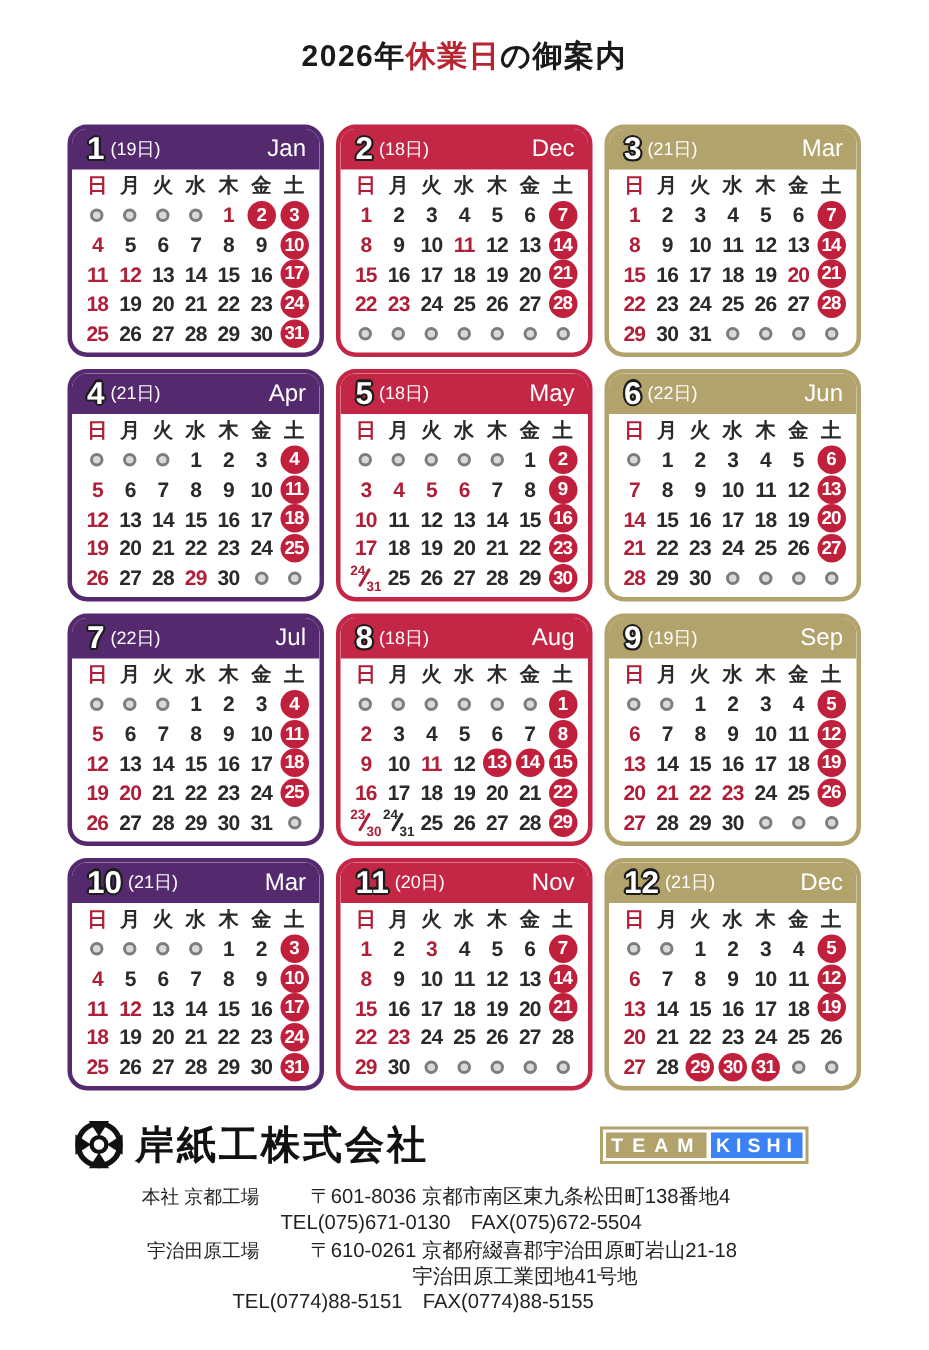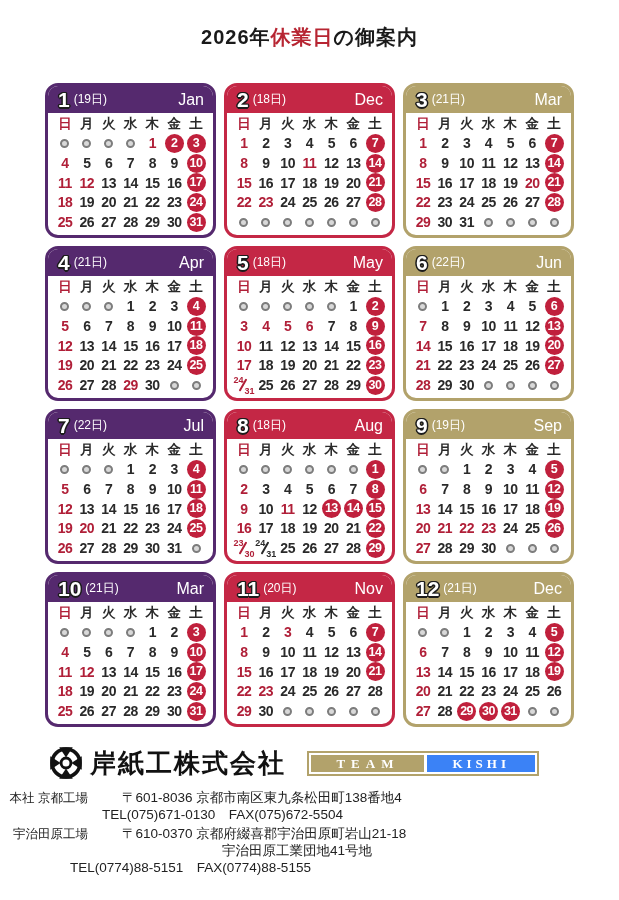--- a/index.html
+++ b/index.html
@@ -65,33 +65,33 @@
   .footer{position:absolute;left:0;top:745px;width:564px;}
   .brand-row{display:flex;align-items:center;padding:0 25px 0 48px;}
   .logo{flex:0 0 auto;margin-right:6px;}
   .company{font-size:26px;font-weight:bold;color:#111;letter-spacing:2px;}
   .badge{
     margin-left:auto;border:2px solid #b2a26b;background:#fff;
     padding:2px;display:flex;align-items:stretch;gap:3px;
   }
   .badge .seg{
     background:#b2a26b;color:#fff;font-weight:bold;font-size:13px;
-    line-height:17px;padding:0 25px;letter-spacing:6px;font-family:Liberation Serif, serif;
+    line-height:17px;padding:0 3px;letter-spacing:6px;
   }
   .badge .seg.k{background:#3b82f6;letter-spacing:4px;}
-  .addr{margin-top:8px;font-size:13.5px;color:#222;}
+  .addr{margin-top:8px;padding-left:85px;font-size:13.5px;color:#222;}
   .office{display:flex;margin-bottom:2px;}
   .office-label{
     flex:0 0 88px;text-align:right;font-size:12.5px;padding-right:14px;
     white-space:nowrap;padding-top:1px;
   }
   .office-lines{line-height:17px;}
   .office-line{white-space:nowrap;margin-left:20px;}
   .office:nth-child(1) .office-line:nth-child(2){margin-left:0px;}
-  .office:nth-child(2) .office-line:nth-child(2){margin-left:120px;}
+  .office:nth-child(2) .office-line:nth-child(2){margin-left:88px;}
   .office:nth-child(2) .office-line:nth-child(3){margin-left:-32px;}
 </style>
 </head>
 <body>
 
 <div class="title">
   <span>2026年</span><span class="hl">休業日</span><span>の御案内</span>
 </div>
 
 <div class="cal-grid">
@@ -741,19 +741,19 @@
       <div class="office">
         <div class="office-label">本社 京都工場</div>
         <div class="office-lines">
           <div class="office-line">〒601-8036 京都市南区東九条松田町138番地4</div>
           <div class="office-line">TEL(075)671-0130　FAX(075)672-5504</div>
         </div>
       </div>
       <div class="office">
         <div class="office-label">宇治田原工場</div>
         <div class="office-lines">
-          <div class="office-line">〒610-0370 京都府綴喜郡宇治田原町岩山21-18</div>
+          <div class="office-line">〒610-0261 京都府綴喜郡宇治田原町岩山21-18</div>
           <div class="office-line">宇治田原工業団地41号地</div>
           <div class="office-line">TEL(0774)88-5151　FAX(0774)88-5155</div>
         </div>
       </div>
     </div>
 </div>
 
 </body></html>

